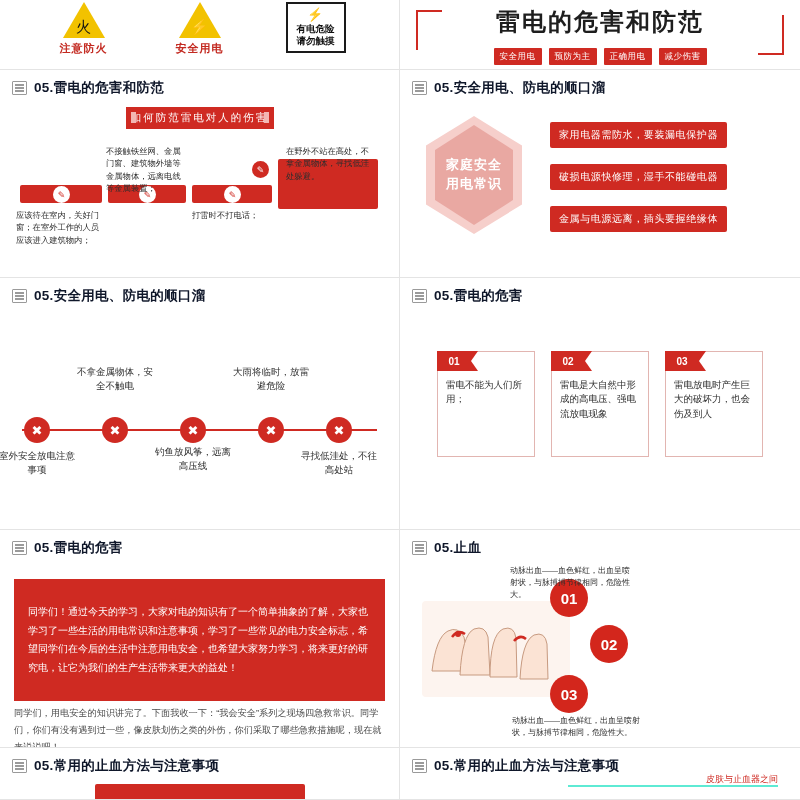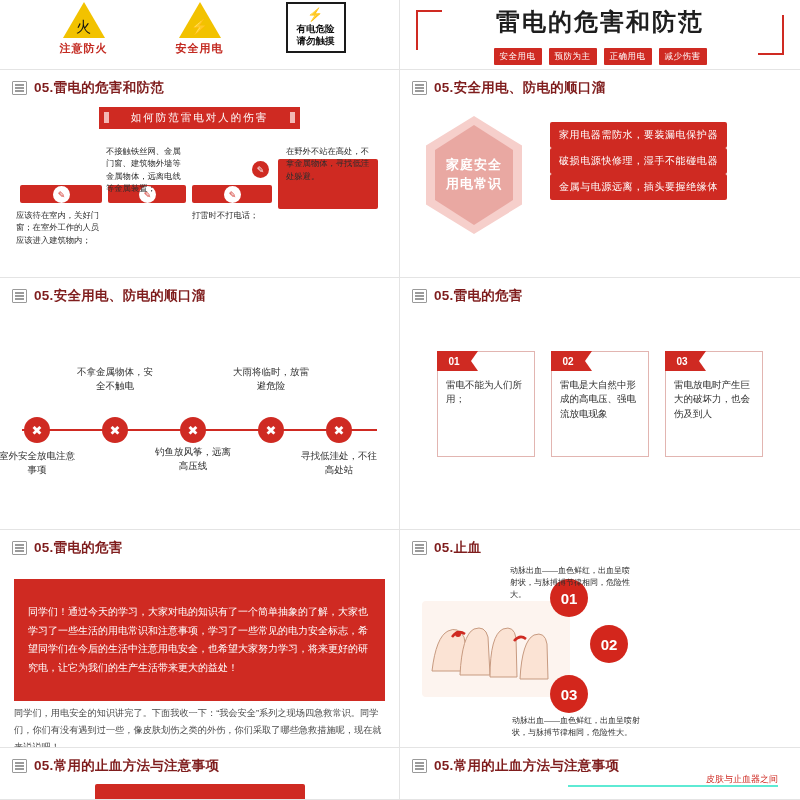--- a/index.html
+++ b/index.html
@@ -41,21 +41,21 @@
   .sl-icon::before {
     content: "";
     position: absolute; left: 2px; top: 2px;
     width: 9px; height: 1.5px;
     background: #9a9a9a;
     box-shadow: 0 3px 0 #9a9a9a, 0 6px 0 #9a9a9a;
   }
   .sl-title {
     font-size: 13.5px;
     font-weight: bold;
-    color: #7f1d1d;
+    color: #0f172a;
     letter-spacing: .3px;
     white-space: nowrap;
   }
 
   
   .signs {
     display: flex;
     justify-content: center;
     align-items: flex-start;
     gap: 34px;
@@ -133,21 +133,21 @@
     font-size: 8.5px;
     padding: 2.5px 6px;
     border-radius: 1px;
     letter-spacing: .5px;
     white-space: nowrap;
   }
 
   
   .hdr-pill {
     margin: 10px auto 0;
-    width: 201px;
+    width: 148px;
     background: #cf2a22;
     color: #fff;
     font-size: 10.5px;
     text-align: center;
     padding: 4px 0;
     letter-spacing: 2px;
     position: relative;
   }
   .hdr-pill::before, .hdr-pill::after {
     content: "";
@@ -211,21 +211,21 @@
     color: #fff;
     font-size: 13px;
     font-weight: bold;
     line-height: 1.45;
     letter-spacing: 1px;
     z-index: 2;
   }
   .bars {
     position: absolute;
     left: 150px; top: 52px;
-    display: flex; flex-direction: column; 
+    display: flex; flex-direction: column; gap: 16px;
   }
   .bar {
     background: #cf2a22;
     color: #fff;
     font-size: 10px;
     padding: 6px 9px;
     letter-spacing: .6px;
     white-space: nowrap;
     border-radius: 2px;
   }

